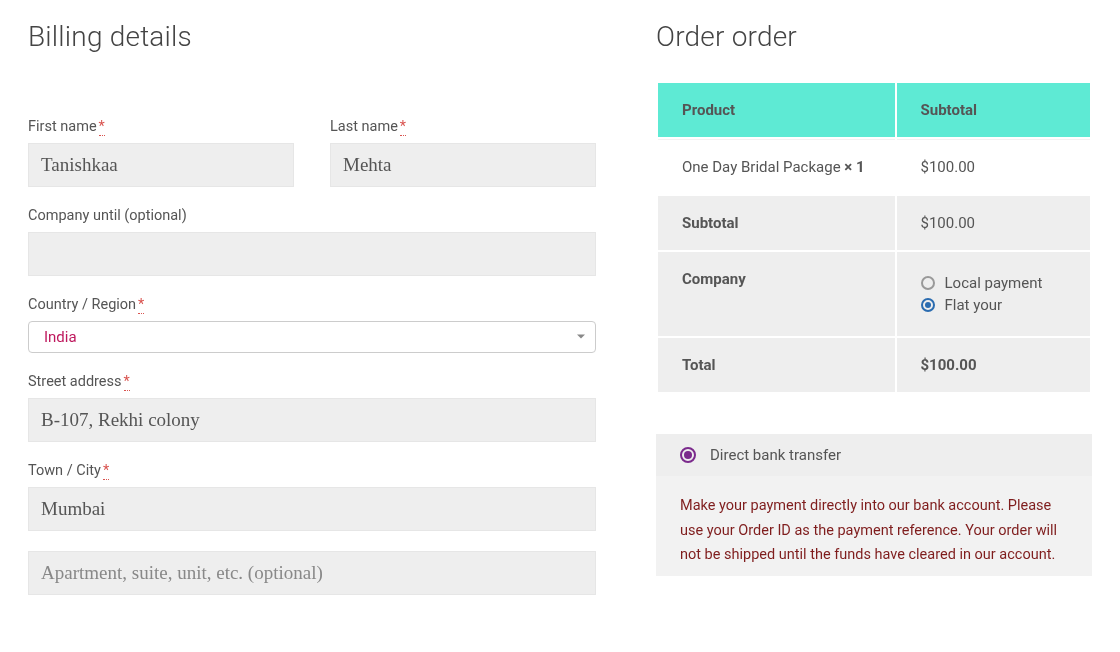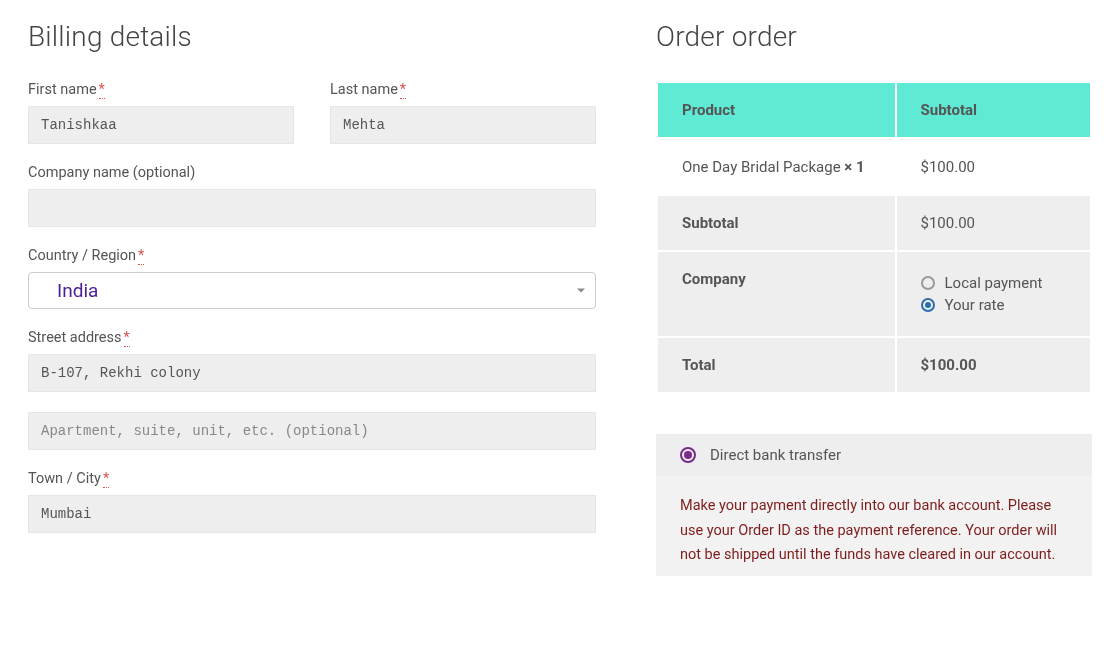--- a/index.html
+++ b/index.html
@@ -15,50 +15,50 @@
   .right { width: 436px; flex-shrink: 0; }
   h2 {
     font-weight: 300;
     font-size: 28px;
     color: #444;
     margin-bottom: 28px;
     letter-spacing: 0.2px;
   }
   .row { display: flex; gap: 36px; }
   .field { margin-bottom: 20px; display: flex; flex-direction: column; }
-  .field.half { flex: 1 1 0; }
+  .field.half { flex: 1 1 0; margin-top: 37px; }
   label {
     font-size: 14.5px;
     color: #555;
     margin-bottom: 8px;
   }
   .req {
     color: #d9534f;
     border-bottom: 1px dotted #d9534f;
     margin-left: 2px;
   }
   input[type=text] {
     background: #eeeeee;
     border: 1px solid #e6e6e6;
     padding: 10px 12px;
-    font-size: 14px;
+    font-size: 19px;
     color: #555;
     outline: none;
-    font-family: Liberation Mono, monospace;
+    font-family: Liberation Serif, serif;
   }
   input[type=text]::placeholder { color: #888; }
   .green-accent { border-left: 3px solid #2e7d32; }
   .select {
     position: relative;
     background: #fff;
     border: 1px solid #ccc;
     border-radius: 4px;
-    padding: 6px 30px 6px 28px;
-    font-size: 19px;
-    color: #4c1d95;
+    padding: 6px 30px 6px 15px;
+    font-size: 15px;
+    color: #be185d;
     cursor: pointer;
   }
   .select::after {
     content: "";
     position: absolute;
     right: 10px;
     top: 50%;
     transform: translateY(-30%);
     border: 4px solid transparent;
     border-top-color: #888;
@@ -123,41 +123,41 @@
         <label><span>First name</span><span class="req">*</span></label>
         <input type="text" value="Tanishkaa" style="">
       </div>
       <div class="field half">
         <label><span>Last name</span><span class="req">*</span></label>
         <input type="text" value="Mehta" style="">
       </div>
     </div>
 
     <div class="field">
-      <label>Company name (optional)</label>
+      <label>Company until (optional)</label>
       <input type="text" value="" style="">
     </div>
 
     <div class="field">
       <label><span>Country / Region</span><span class="req">*</span></label>
       <div class="select">India</div>
     </div>
 
     <div class="field">
       <label><span>Street address</span><span class="req">*</span></label>
       <input type="text" class="green-accent" value="B-107, Rekhi colony" style="">
     </div>
 
     <div class="field">
-      <input type="text" placeholder="Apartment, suite, unit, etc. (optional)" style="">
-    </div>
-
-    <div class="field">
       <label><span>Town / City</span><span class="req">*</span></label>
       <input type="text" value="Mumbai" style="">
+    </div>
+
+    <div class="field">
+      <input type="text" placeholder="Apartment, suite, unit, etc. (optional)" style="">
     </div>
 
   </div>
 
   <div class="right">
     <h2>Order order</h2>
 
     <table class="order-table">
       <thead>
         <tr>
@@ -180,21 +180,21 @@
         </tr>
         <tr>
           <th style="vertical-align:top">Company</th>
           <td class="price">
             <div class="radio-line">
               <span class="radio"></span>
               <span>Local payment</span>
             </div>
             <div class="radio-line">
               <span class="radio selected"></span>
-              <span>Your rate</span>
+              <span>Flat your</span>
             </div>
           </td>
         </tr>
         <tr class="total">
           <th>Total</th>
           <td class="price">$100.00</td>
         </tr>
       </tfoot>
     </table>
 

